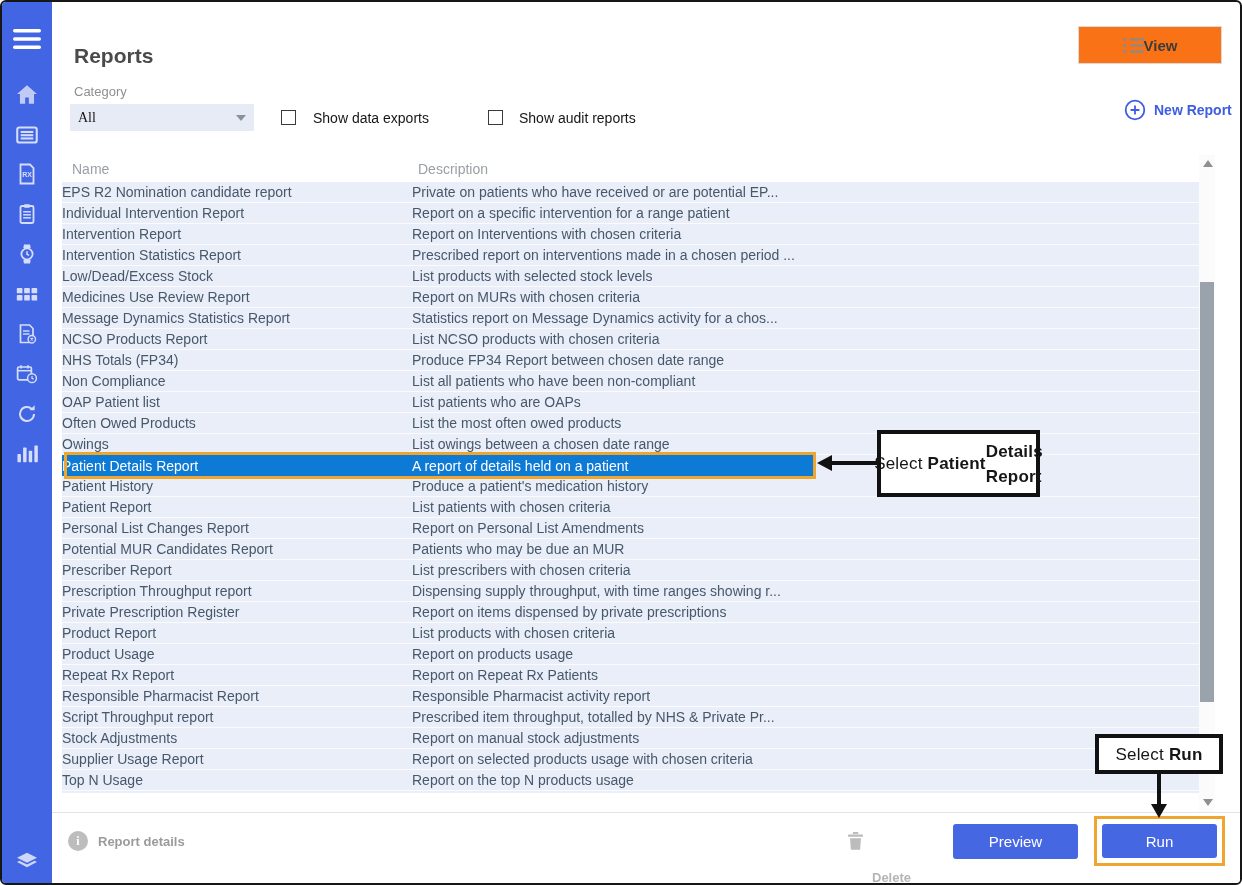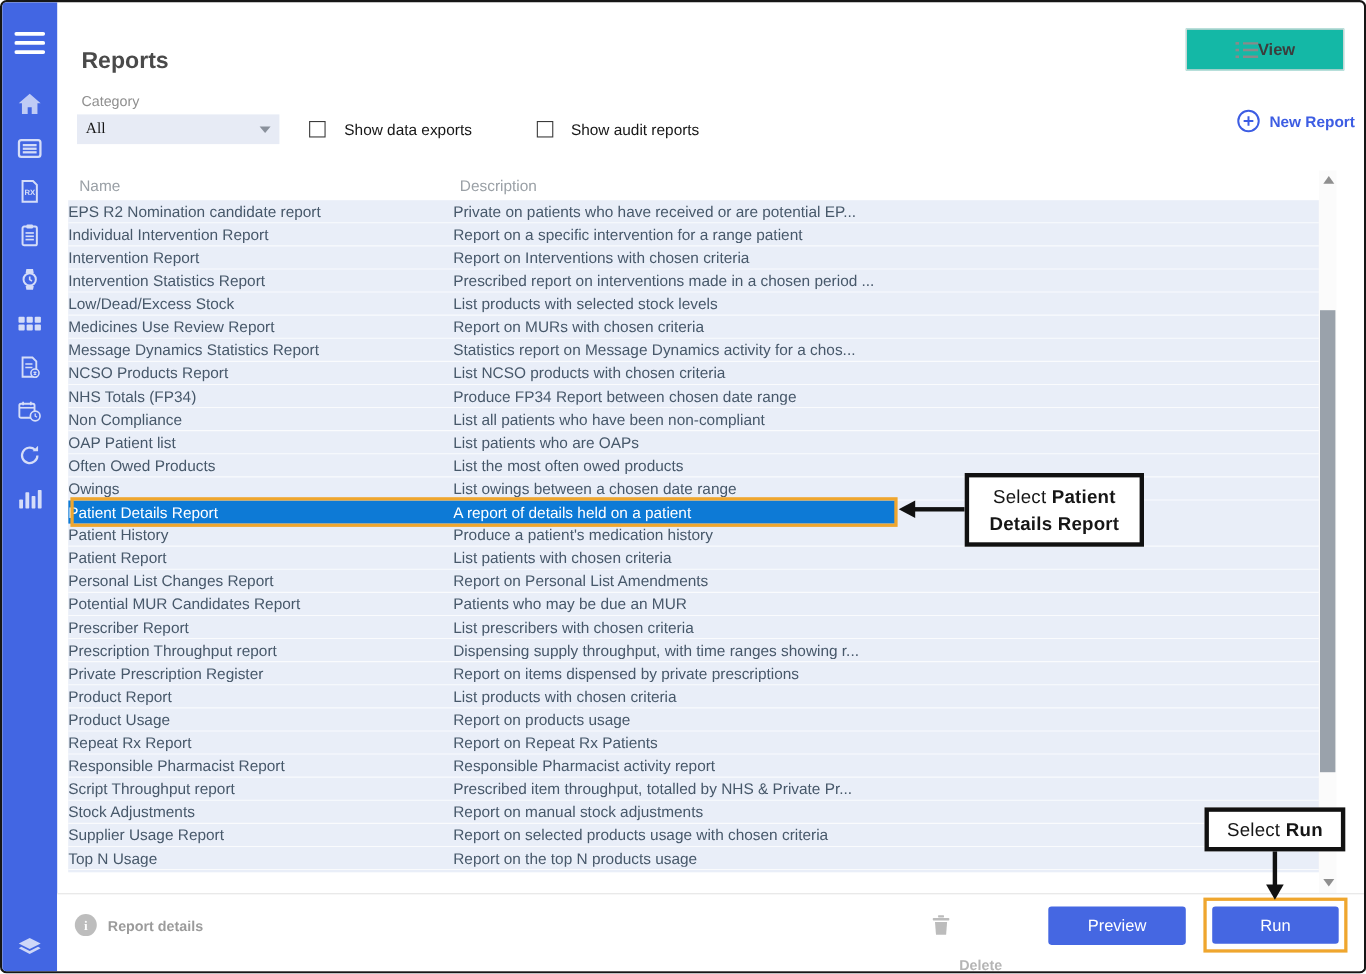--- a/index.html
+++ b/index.html
@@ -6,21 +6,21 @@
   .window{position:relative;width:1242px;height:885px;box-sizing:border-box;background:#fff;
     border:2px solid #161616;border-radius:6px;overflow:hidden;}
   .abs{position:absolute;}
   
   .sidebar{position:absolute;left:0;top:0;width:50px;height:100%;background:var(--sidebar,#4266e3);}
   .side-icon{position:absolute;left:0;width:50px;display:flex;justify-content:center;align-items:center;}
   .side-icon svg{opacity:.78;}
   .side-icon.menu svg{opacity:1;}
   
   .page-title{position:absolute;left:72px;top:28px;font-size:21px;font-weight:bold;color:#4a4a4a;}
-  .view-btn{position:absolute;left:1076px;top:24px;width:142px;height:36px;background:#14b8a6;
+  .view-btn{position:absolute;left:1076px;top:24px;width:142px;height:36px;background:#f97316;
     border:1px solid #dadada;display:flex;align-items:center;justify-content:center;cursor:pointer;}
   .view-btn span{font-size:15px;font-weight:bold;color:#3c3c3c;}
   .cat-label{position:absolute;left:72px;top:82px;font-size:13px;color:#8f8f8f;}
   .cat-select{position:absolute;left:68px;top:102px;width:184px;height:27px;background:#e7ebf5;
     display:flex;align-items:center;padding:0 8px;box-sizing:border-box;font-size:14px;color:#161616;cursor:pointer;font-family:Liberation Serif, serif;}
   .caret-down{margin-left:auto;width:0;height:0;border-left:5px solid transparent;border-right:5px solid transparent;border-top:6px solid #8a919c;}
   .checkbox{position:absolute;width:15px;height:15px;border:1.5px solid #3a3a3a;background:#fff;box-sizing:border-box;cursor:pointer;}
   .cb-label{position:absolute;font-size:14px;color:#161616;}
   .new-report{position:absolute;left:1122px;top:97px;display:flex;align-items:center;gap:8px;cursor:pointer;}
   .new-report span{font-size:14px;font-weight:bold;color:var(--accent-blue,#3d5de3);}
@@ -36,21 +36,21 @@
   .sel-outline{position:absolute;left:62px;top:450px;width:752px;height:27px;box-sizing:border-box;
     border:3px solid var(--highlight-orange,#efa62e);pointer-events:none;z-index:4;}
   
   .scrollbar{position:absolute;left:1197px;top:153px;width:16px;height:657px;background:#fbfbfb;}
   .sb-thumb{position:absolute;left:1198px;top:280px;width:14px;height:420px;background:#9aa2ab;cursor:pointer;}
   .sb-arrow{width:0;height:0;position:absolute;cursor:pointer;}
   .sb-up{left:1201px;top:158px;border-left:5px solid transparent;border-right:5px solid transparent;border-bottom:7px solid #8f8f8f;}
   .sb-down{left:1201px;top:797px;border-left:5px solid transparent;border-right:5px solid transparent;border-top:7px solid #8f8f8f;}
   
   .callout{position:absolute;background:#fff;border:4px solid #111;box-sizing:border-box;z-index:6;
-    display:flex;flex-direction:column;align-items:center;justify-content:center;font-size:17px;color:#161616;letter-spacing:.2px;line-height:25px;}
+    display:flex;align-items:center;justify-content:center;font-size:17px;color:#161616;letter-spacing:.2px;line-height:25px;}
   .callout b{font-weight:bold;}
   .callout .sp{margin-right:5px;}
   .arrow-shaft{position:absolute;background:#111;z-index:6;}
   .arrow-head{position:absolute;width:0;height:0;z-index:6;}
   .head-left{border-top:8px solid transparent;border-bottom:8px solid transparent;border-right:15px solid #111;}
   .head-down{border-left:8px solid transparent;border-right:8px solid transparent;border-top:14px solid #111;}
   
   .footer{position:absolute;left:50px;right:0;top:810px;bottom:0;background:#fff;border-top:1px solid #e4e4e4;}
   .info-circle{position:absolute;left:66px;top:829px;width:20px;height:20px;border-radius:50%;background:#bdbdbd;}
   .info-circle::after{content:"i";position:absolute;left:0;top:0;width:100%;height:100%;display:flex;align-items:center;justify-content:center;

